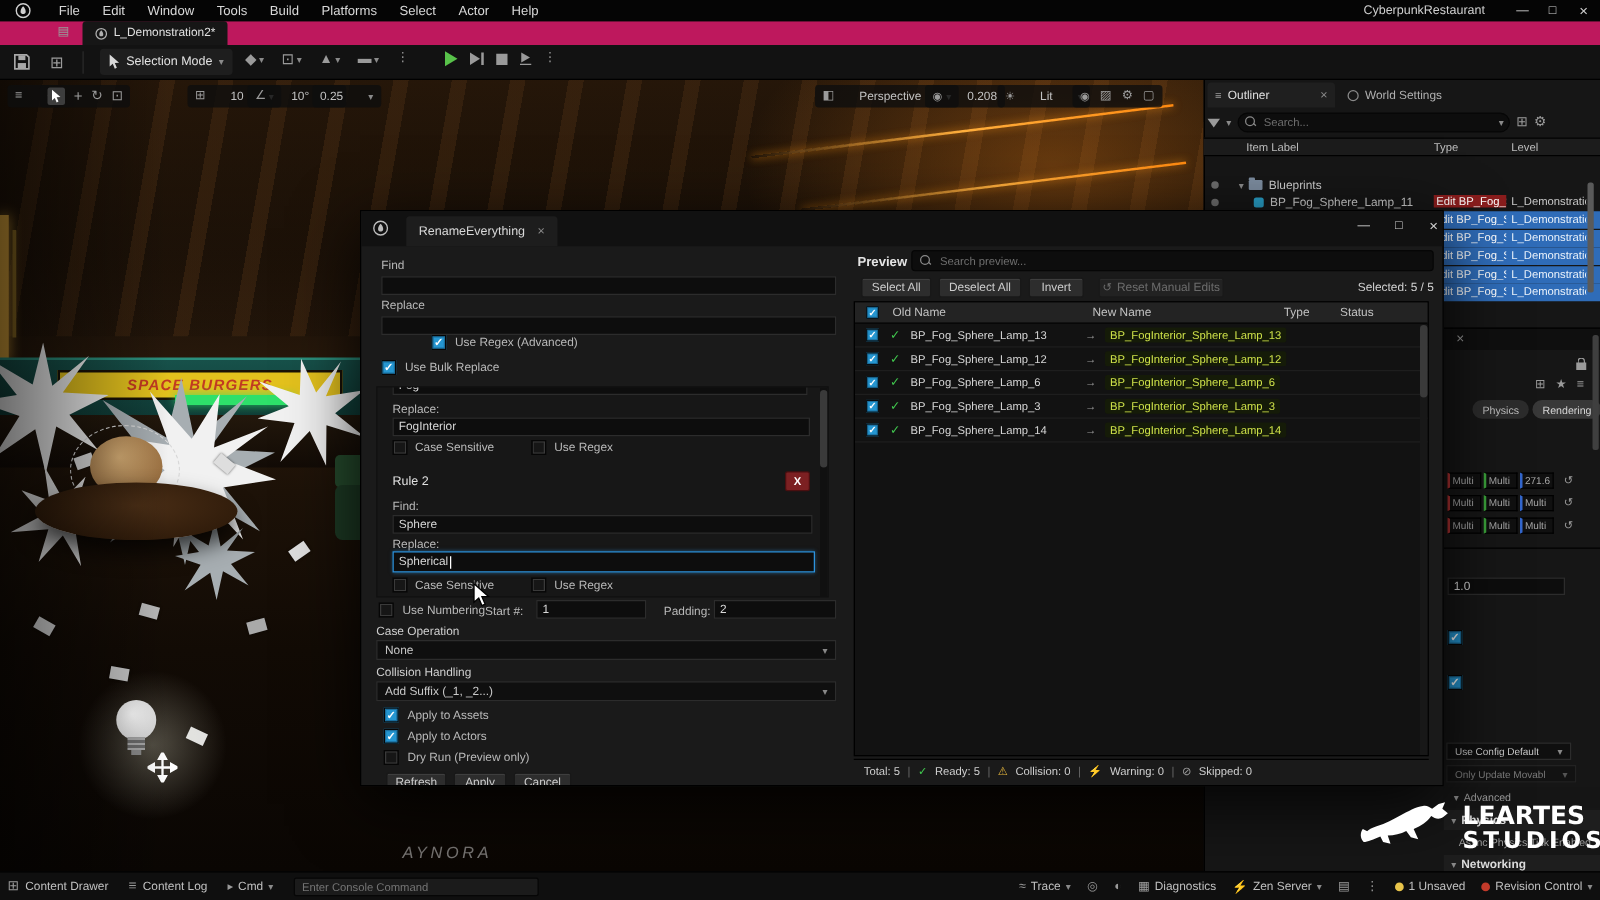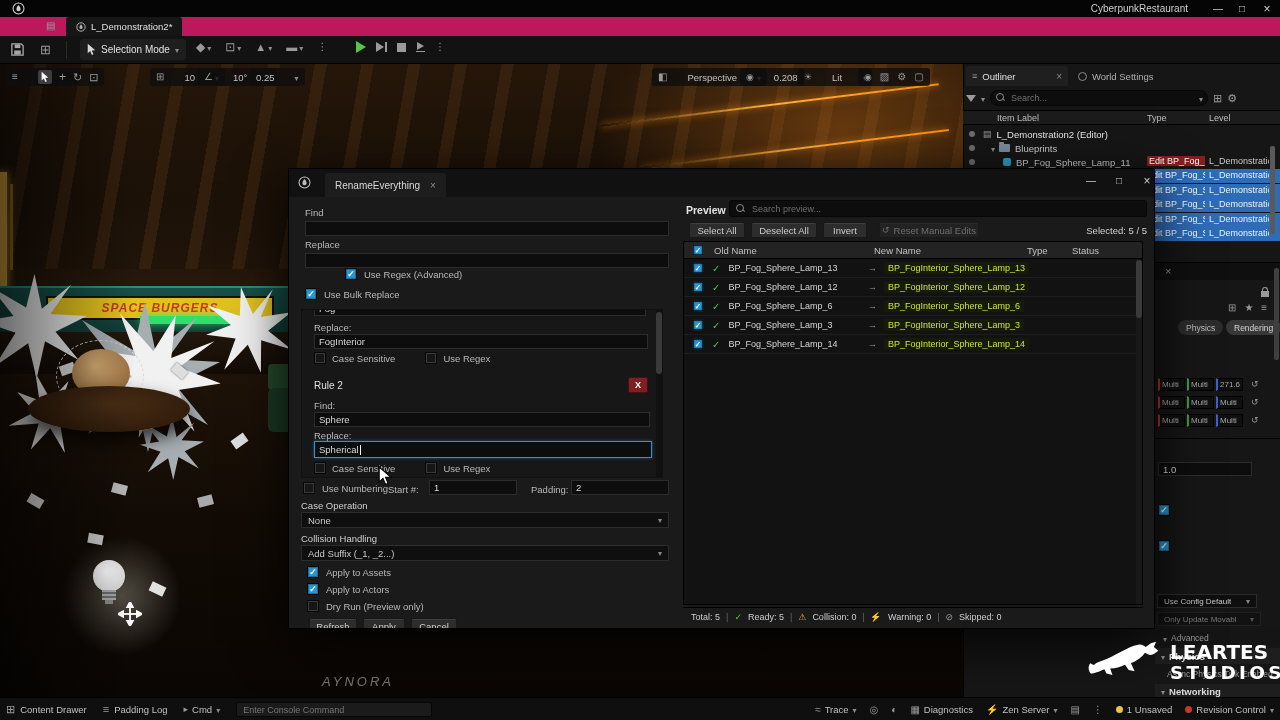--- a/index.html
+++ b/index.html
@@ -80,20 +80,31 @@
 <div id="app" data-name="unreal-editor-window">
 
   
   <div class="abs flex" data-name="menubar" style="left:0;top:0;width:1280px;height:17px;background:#050505;z-index:50;">
     <span class="abs" data-name="unreal-logo-icon" style="left:12px;top:2px;">
       <svg width="13" height="13" viewBox="0 0 20 20">
           <circle cx="10" cy="10" r="8.4" fill="none" stroke="#cfcfcf" stroke-width="1.7"></circle>
           <path d="M10 4.5 C7.4 7 6.4 9.8 7 12.6 C8.3 14.6 11.7 14.6 13 12.6 C13.6 9.8 12.6 7 10 4.5 Z" fill="#cfcfcf"></path>
         </svg>
     </span>
+    <div class="flex" style="margin-left:38px;height:17px;">
+      <span class="menu-item" data-name="menu-file" style="padding:0 9px;font-size:10.5px;color:#d8d8d8;">File</span>
+      <span class="menu-item" data-name="menu-edit" style="padding:0 9px;font-size:10.5px;color:#d8d8d8;">Edit</span>
+      <span class="menu-item" data-name="menu-window" style="padding:0 9px;font-size:10.5px;color:#d8d8d8;">Window</span>
+      <span class="menu-item" data-name="menu-tools" style="padding:0 9px;font-size:10.5px;color:#d8d8d8;">Tools</span>
+      <span class="menu-item" data-name="menu-build" style="padding:0 9px;font-size:10.5px;color:#d8d8d8;">Build</span>
+      <span class="menu-item" data-name="menu-platforms" style="padding:0 9px;font-size:10.5px;color:#d8d8d8;">Platforms</span>
+      <span class="menu-item" data-name="menu-select" style="padding:0 9px;font-size:10.5px;color:#d8d8d8;">Select</span>
+      <span class="menu-item" data-name="menu-actor" style="padding:0 9px;font-size:10.5px;color:#d8d8d8;">Actor</span>
+      <span class="menu-item" data-name="menu-help" style="padding:0 9px;font-size:10.5px;color:#d8d8d8;">Help</span>
+    </div>
     <span data-name="project-name" style="margin-left:auto;margin-right:18px;font-size:10px;color:#cfcfcf;">CyberpunkRestaurant</span>
     <span class="gly" data-name="window-minimize-button" style="width:24px;color:#cfcfcf;">—</span>
     <span class="gly" data-name="window-maximize-button" style="width:24px;color:#cfcfcf;">□</span>
     <span class="gly" data-name="window-close-button" style="width:26px;color:#cfcfcf;font-size:12px;">×</span>
   </div>
 
   
   <div class="abs" data-name="asset-tabbar" style="left:0;top:17px;width:1280px;height:19px;background:#be185d;z-index:49;">
     <span class="abs gly i-bars" data-name="layout-icon" style="left:46px;top:4px;"></span>
     <div class="abs flex" data-name="tab-level" style="left:66px;top:0;height:19px;background:#161616;border-radius:3px 3px 0 0;padding:0 10px;gap:5px;">
@@ -295,25 +306,20 @@
   </div>
 
   
   <div class="abs" data-name="outliner-header" style="left:963px;top:110px;width:317px;height:15px;background:#1c1c1c;border-top:1px solid #000;border-bottom:1px solid #000;z-index:3;">
     <span class="abs lbl" data-name="column-item-label" style="left:34px;top:2px;font-size:9px;color:#bdbdbd;">Item Label</span>
     <span class="abs lbl" data-name="column-type" style="left:184px;top:2px;font-size:9px;color:#bdbdbd;">Type</span>
     <span class="abs lbl" data-name="column-level" style="left:246px;top:2px;font-size:9px;color:#bdbdbd;">Level</span>
   </div>
 
   
-  <div class="orow" data-name="outliner-row-root" style="top:127px;z-index:3;">
-    <span class="eyedot" data-name="visibility-eye-icon" style="margin-left:6px;"></span>
-    <span class="gly i-lvl" data-name="level-icon" style="margin-left:8px;font-size:9px;"></span>
-    <span data-name="outliner-root-label" style="margin-left:5px;color:#e6e6e6;">L_Demonstration2 (Editor)</span>
-  </div>
   <div class="orow" data-name="outliner-row-folder" style="top:141px;z-index:3;">
     <span class="eyedot" data-name="visibility-eye-icon" style="margin-left:6px;"></span>
     <span class="i-caret" data-name="expand-caret-icon" style="margin-left:16px;"></span>
     <span class="folderic" data-name="folder-icon" style="margin-left:4px;"></span>
     <span data-name="outliner-folder-label" style="margin-left:5px;">Blueprints</span>
   </div>
   <div class="orow" data-name="outliner-row-actor" style="top:155px;z-index:3;">
     <span class="eyedot" data-name="visibility-eye-icon" style="margin-left:6px;"></span>
     <span class="bpic" data-name="blueprint-icon" style="margin-left:28px;"></span>
     <span data-name="actor-label" style="margin-left:5px;">BP_Fog_Sphere_Lamp_11</span>
@@ -660,21 +666,21 @@
 
   
   <div class="abs" data-name="statusbar" style="left:0;top:697px;width:1280px;height:23px;background:#0f0f0f;border-top:1px solid #000;z-index:40;">
     <div class="abs flex" style="left:6px;top:0;height:23px;gap:16px;">
       <span class="flex" data-name="content-drawer-button" style="gap:5px;">
         <span class="gly i-grid" data-name="content-drawer-icon" style="font-size:11px;"></span>
         <span data-name="content-drawer-label" style="font-size:9.5px;color:#c0c0c0;">Content Drawer</span>
       </span>
       <span class="flex" data-name="output-log-button" style="gap:5px;">
         <span class="gly i-menu" data-name="output-log-icon" style="font-size:11px;"></span>
-        <span data-name="output-log-label" style="font-size:9.5px;color:#c0c0c0;">Padding Log</span>
+        <span data-name="output-log-label" style="font-size:9.5px;color:#c0c0c0;">Content Log</span>
       </span>
       <span class="flex" data-name="cmd-dropdown" style="gap:4px;">
         <span class="gly" data-name="console-icon" style="font-size:9px;">▸</span>
         <span data-name="cmd-label" style="font-size:9.5px;color:#c0c0c0;">Cmd</span>
         <span class="i-caret" data-name="chevron-down-icon"></span>
       </span>
       <input data-name="console-command-input" style="width: 196px; height: 15px; background: rgb(27, 27, 27); border: 1px solid rgb(6, 6, 6); border-radius: 2px; color: rgb(187, 187, 187); font-size: 9px; font-family: &quot;Liberation Sans&quot;, sans-serif; padding: 0px 6px;" placeholder="Enter Console Command">
     </div>
     <div class="abs flex" style="right:6px;top:0;height:23px;gap:13px;">
       <span class="flex" data-name="trace-dropdown" style="gap:4px;">

